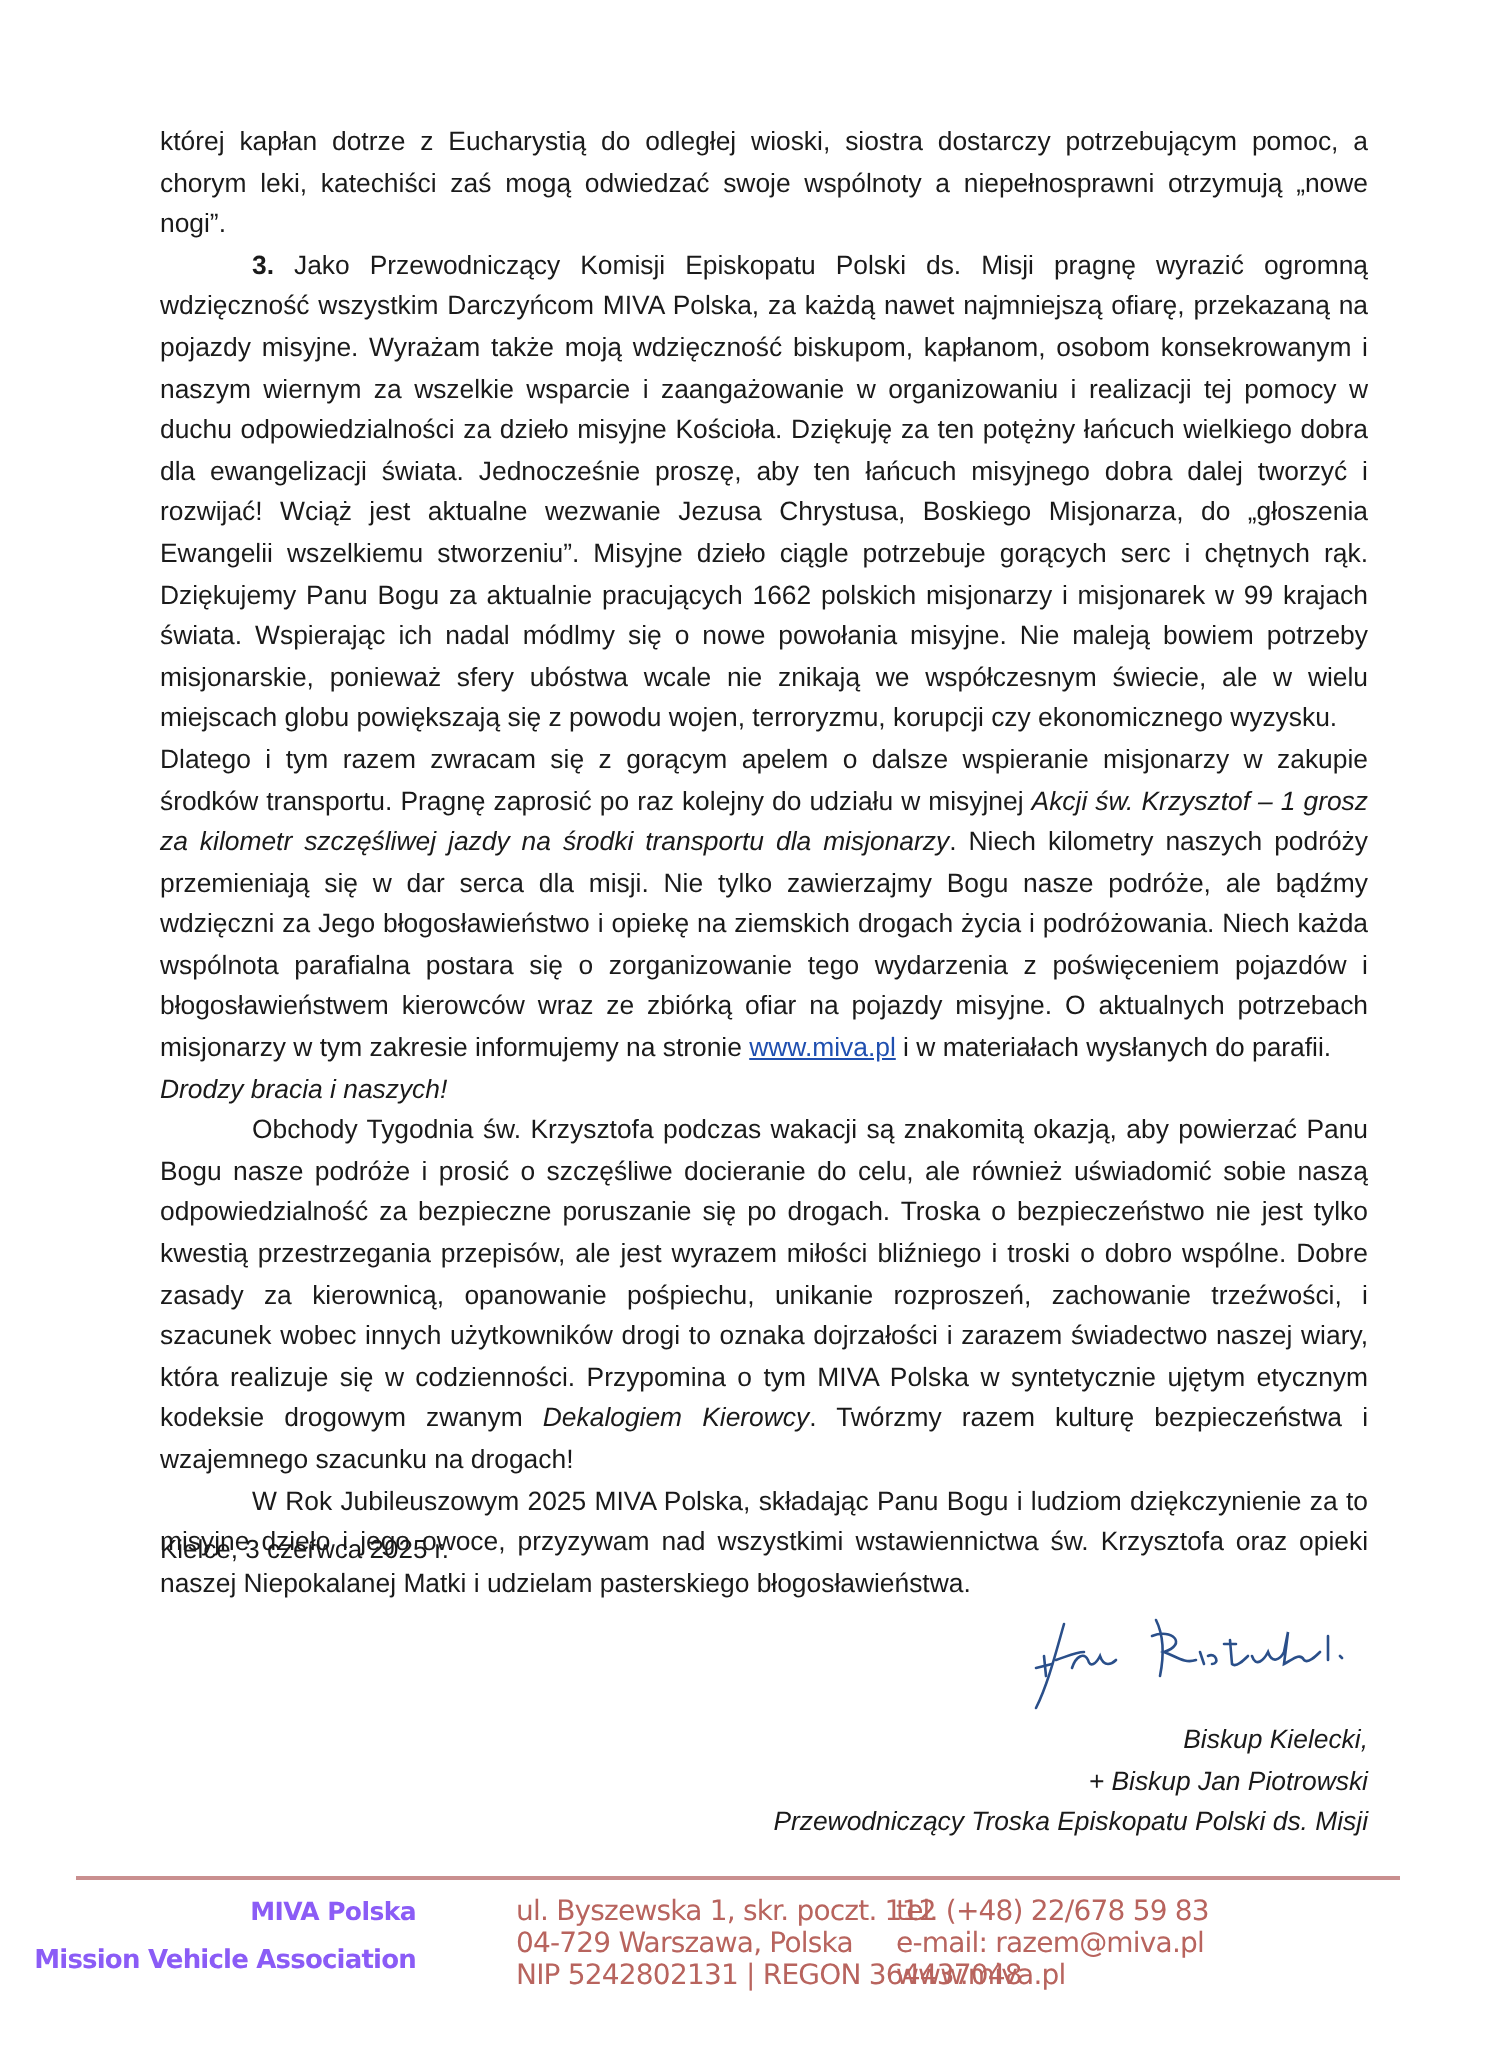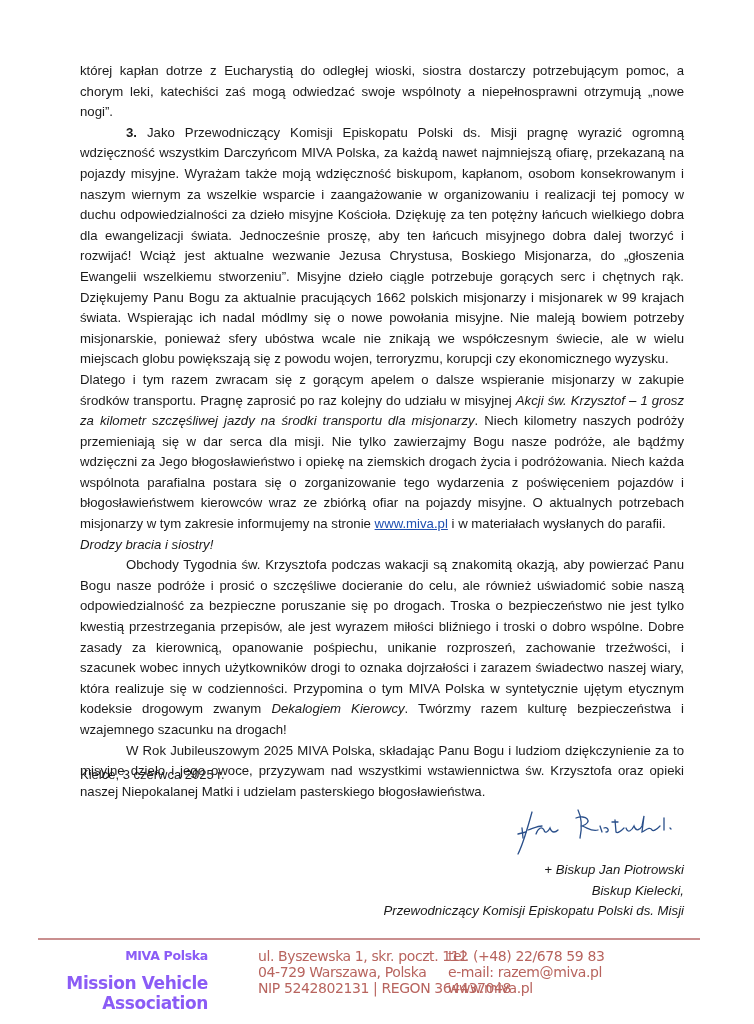--- a/index.html
+++ b/index.html
@@ -12,40 +12,40 @@
   .it { font-style:italic; }
   a.link { color:#1f4fb0; text-decoration:underline; }
   .place { position:absolute; left:80px; top:767px; font-size:13px; }
   .signature { position:absolute; left:512px; top:808px; width:170px; height:50px; }
   .sig-block { position:absolute; right:70px; top:860px; text-align:right;
                font-size:13.2px; line-height:20.6px; font-style:italic; }
   .footer-line { position:absolute; left:38px; top:938px; width:662px; height:2px; background:#c98f8f; }
   .footer { position:absolute; top:948px; left:0; width:754px; font-family:"DejaVu Sans", sans-serif; }
   .f-left { position:absolute; right:546px; top:0; text-align:right; color:#8b5cf6; font-weight:bold; }
   .f-left .org { font-size:12.5px; display:block; margin-bottom:10px; letter-spacing:-0.3px; }
-  .f-left .sub { font-size:17px; display:block; letter-spacing:-0.4px; }
+  .f-left .sub { font-size:13px; display:block; letter-spacing:-0.4px; }
   .f-col { position:absolute; top:0; color:#b8645e; font-size:14px; line-height:16px; letter-spacing:-0.4px; }
   .f-mid { left:258px; }
   .f-right { left:448px; }
 </style>
 </head>
 <body>
 
 <div class="page">
   <p class="body-text">
     <span>której kapłan dotrze z Eucharystią do odległej wioski, siostra dostarczy potrzebującym pomoc, a chorym leki, katechiści zaś mogą odwiedzać swoje wspólnoty a niepełnosprawni otrzymują „nowe nogi”.</span>
   </p>
   <p class="body-text indent">
     <span class="bold">3.</span><span> Jako Przewodniczący Komisji Episkopatu Polski ds. Misji pragnę wyrazić ogromną wdzięczność wszystkim Darczyńcom MIVA Polska, za każdą nawet najmniejszą ofiarę, przekazaną na pojazdy misyjne. Wyrażam także moją wdzięczność biskupom, kapłanom, osobom konsekrowanym i naszym wiernym za wszelkie wsparcie i zaangażowanie w organizowaniu i realizacji tej pomocy w duchu odpowiedzialności za dzieło misyjne Kościoła. Dziękuję za ten potężny łańcuch wielkiego dobra dla ewangelizacji świata. Jednocześnie proszę, aby ten łańcuch misyjnego dobra dalej tworzyć i rozwijać! Wciąż jest aktualne wezwanie Jezusa Chrystusa, Boskiego Misjonarza,  do „głoszenia Ewangelii wszelkiemu stworzeniu”. Misyjne dzieło ciągle potrzebuje gorących serc i chętnych rąk. Dziękujemy Panu Bogu za aktualnie pracujących 1662 polskich misjonarzy i misjonarek w 99 krajach świata. Wspierając ich nadal módlmy się o nowe powołania misyjne. Nie maleją bowiem potrzeby misjonarskie, ponieważ sfery ubóstwa wcale nie znikają we współczesnym świecie, ale w wielu miejscach globu powiększają się z powodu wojen, terroryzmu, korupcji czy ekonomicznego wyzysku.</span>
   </p>
   <p class="body-text">
     <span>Dlatego i tym razem zwracam się z gorącym apelem o dalsze wspieranie misjonarzy w zakupie środków transportu. Pragnę  zaprosić po raz kolejny do udziału w misyjnej </span><span class="it">Akcji św. Krzysztof – 1 grosz za kilometr szczęśliwej jazdy na środki transportu dla misjonarzy</span><span>. Niech kilometry naszych podróży przemieniają się w dar serca dla misji. Nie tylko zawierzajmy Bogu nasze podróże, ale bądźmy wdzięczni za Jego błogosławieństwo i opiekę na ziemskich drogach życia i podróżowania. Niech każda wspólnota parafialna postara się o zorganizowanie tego wydarzenia z poświęceniem pojazdów i błogosławieństwem kierowców wraz ze zbiórką ofiar na pojazdy misyjne. O aktualnych potrzebach misjonarzy w tym zakresie informujemy na stronie </span><a class="link">www.miva.pl</a><span> i w materiałach wysłanych do parafii.</span>
   </p>
   <p class="body-text it">
-    <span>Drodzy bracia i siostry!</span>
+    <span>Drodzy bracia i naszych!</span>
   </p>
   <p class="body-text indent">
     <span>Obchody Tygodnia św. Krzysztofa podczas wakacji  są znakomitą okazją, aby powierzać Panu Bogu nasze podróże i prosić o szczęśliwe docieranie do celu, ale również uświadomić sobie naszą odpowiedzialność za bezpieczne poruszanie się po drogach. Troska o bezpieczeństwo nie jest tylko kwestią przestrzegania przepisów, ale jest wyrazem miłości bliźniego i troski o dobro wspólne. Dobre zasady za kierownicą, opanowanie pośpiechu, unikanie rozproszeń, zachowanie trzeźwości, i szacunek wobec innych użytkowników drogi to oznaka dojrzałości i zarazem świadectwo naszej wiary, która realizuje się w codzienności. Przypomina o tym MIVA Polska w syntetycznie ujętym etycznym kodeksie drogowym zwanym </span><span class="it">Dekalogiem Kierowcy</span><span>. Twórzmy razem kulturę bezpieczeństwa i wzajemnego szacunku na drogach!</span>
   </p>
   <p class="body-text indent">
     <span>W Rok Jubileuszowym 2025 MIVA Polska, składając Panu Bogu i ludziom dziękczynienie za to misyjne dzieło i jego owoce,  przyzywam nad wszystkimi wstawiennictwa św. Krzysztofa oraz opieki naszej Niepokalanej Matki i udzielam pasterskiego błogosławieństwa.</span>
   </p>
 </div>
 
 <div class="place">Kielce, 3 czerwca 2025 r.</div>
@@ -59,23 +59,23 @@
     <path d="M24 26 C26 20 30 18 32 22 C33 26 36 24 38 20 C40 26 44 24 46 22"></path>
     <path d="M66 2 C70 10 70 20 68 30"></path>
     <path d="M64 10 C74 6 82 14 70 18 C76 20 80 24 86 22"></path>
     <path d="M88 18 L90 24 M92 20 C96 18 98 24 94 24"></path>
     <path d="M100 14 L106 14 M103 12 L104 24 C106 26 110 22 112 20"></path>
     <path d="M114 20 C116 26 120 22 122 18 C124 24 128 22 130 18 L132 8 L130 24 C134 22 138 18 140 22 C142 24 146 20 148 18 M152 10 L152 22 M158 20 L159 21"></path>
   </g>
 </svg>
 
 <div class="sig-block">
+  <div>Biskup Kielecki,</div>
   <div>+ Biskup Jan Piotrowski</div>
-  <div>Biskup Kielecki,</div>
-  <div>Przewodniczący Komisji Episkopatu Polski ds. Misji</div>
+  <div>Przewodniczący Troska Episkopatu Polski ds. Misji</div>
 </div>
 
 <div class="footer-line"></div>
 
 <div class="footer">
   <div class="f-left">
     <span class="org">MIVA Polska</span>
     <span class="sub">Mission Vehicle Association</span>
   </div>
   <div class="f-col f-mid">

